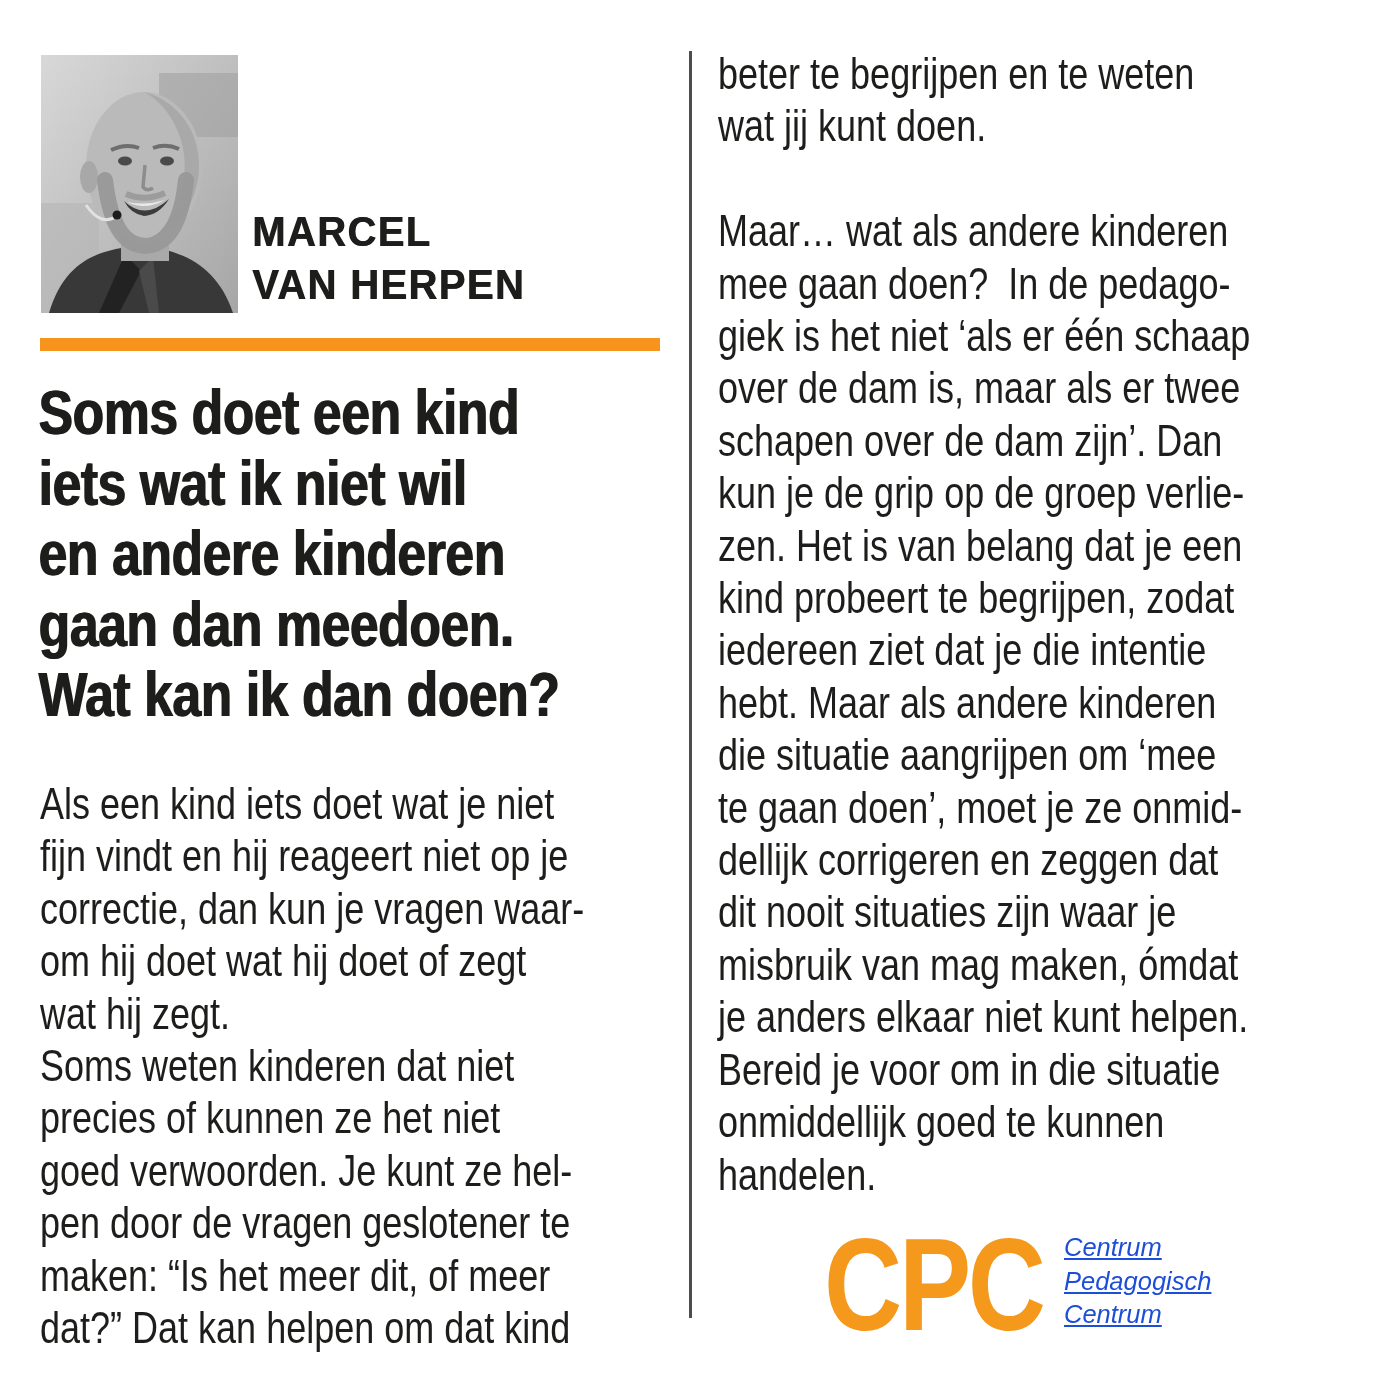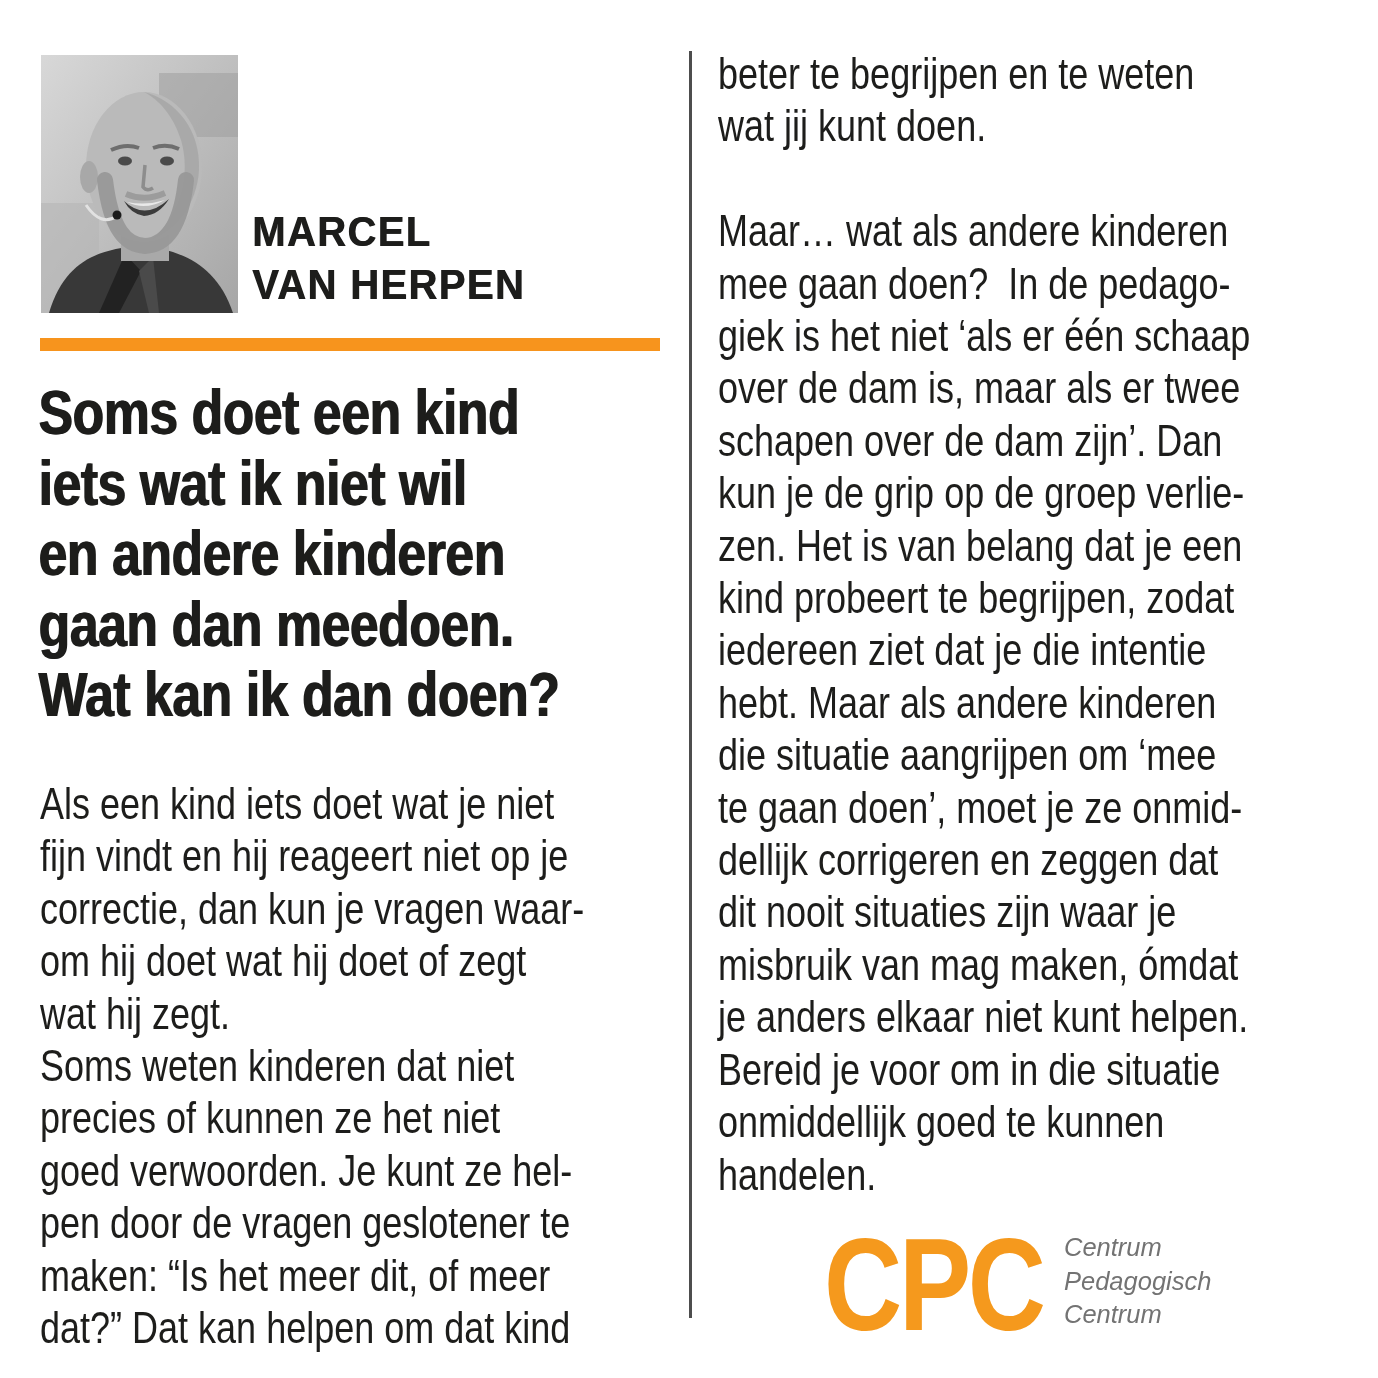--- a/index.html
+++ b/index.html
@@ -118,20 +118,20 @@
         <div class="line">misbruik van mag maken, ómdat</div>
         <div class="line">je anders elkaar niet kunt helpen.</div>
         <div class="line">Bereid je voor om in die situatie</div>
         <div class="line">onmiddellijk goed te kunnen</div>
         <div class="line">handelen.</div>
       </div>
   </div>
 
   <div class="cpc-logo">
     <div class="cpc-text" style="color: rgb(245, 153, 29);">CPC</div>
-    <div class="cpc-tagline" style="color: #737373;">
+    <div class="cpc-tagline" style="color: #1d4ed8; text-decoration: underline;">
         <div class="line">Centrum</div>
         <div class="line">Pedagogisch</div>
         <div class="line">Centrum</div>
       </div>
   </div>
 
 </div>
 
 </body></html>

